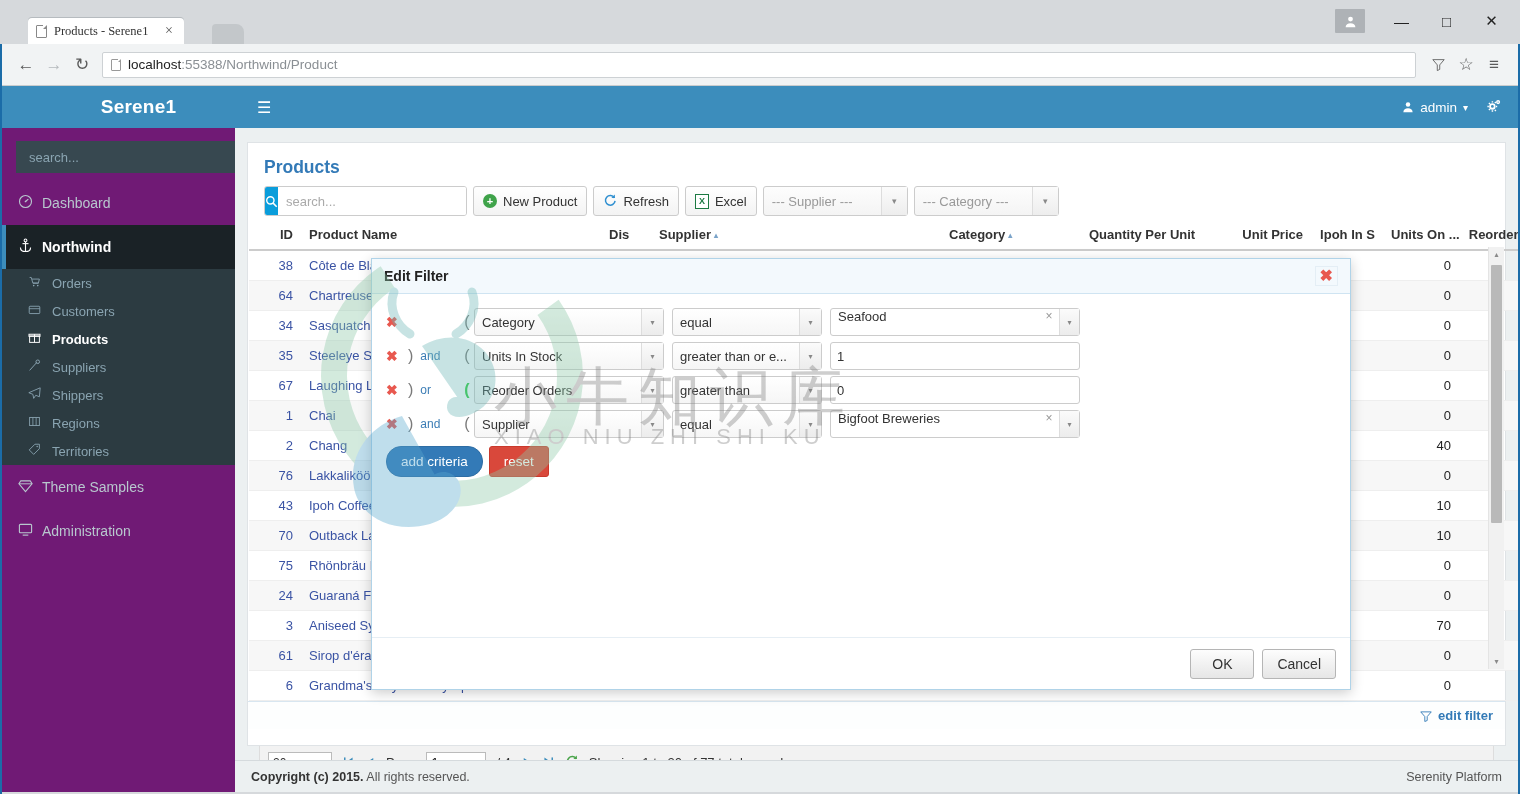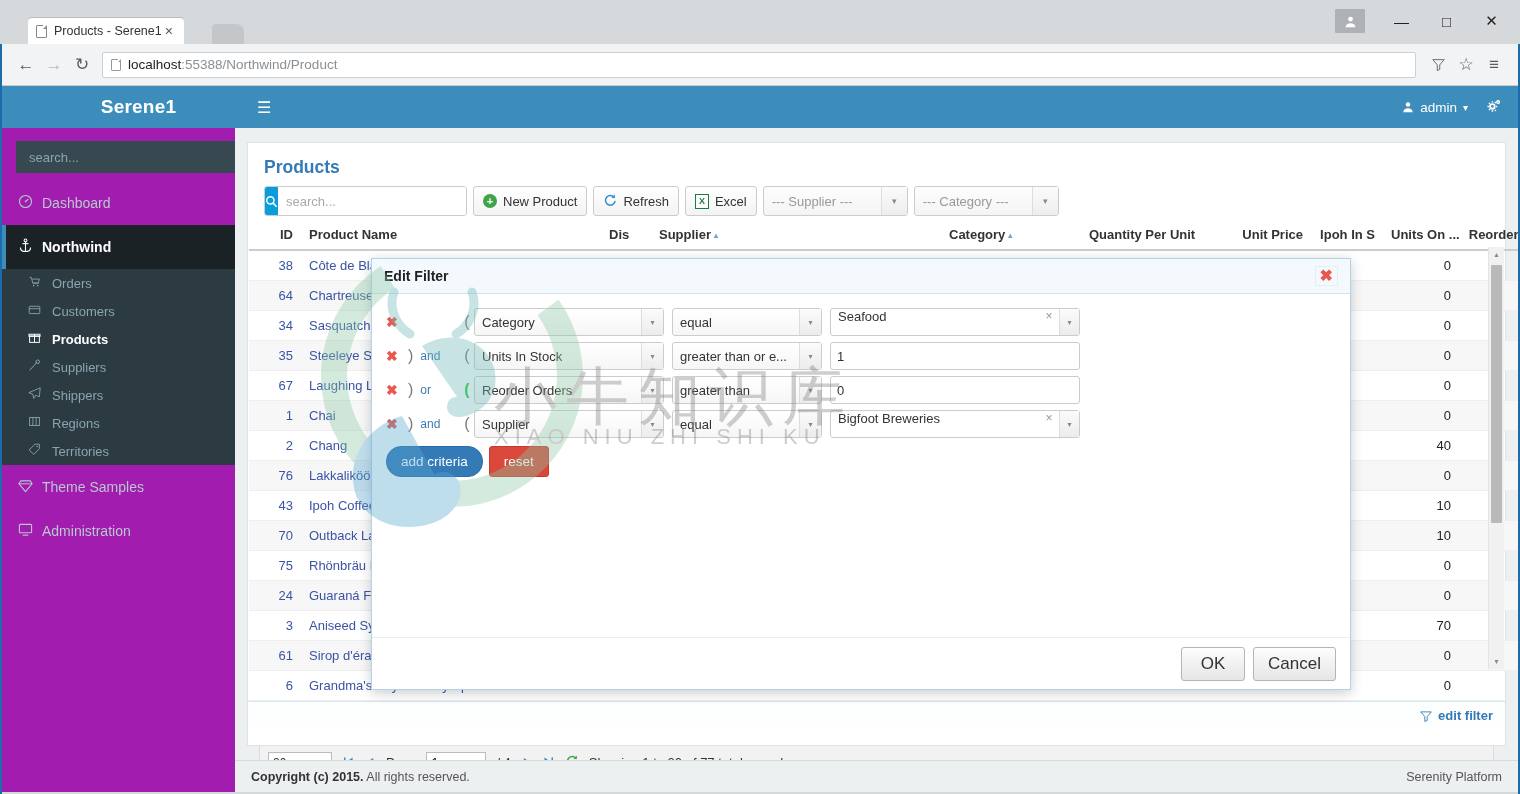--- a/index.html
+++ b/index.html
@@ -14,21 +14,21 @@
   #browser { width:1520px; height:794px; position:relative; background:#d6d9dc; }
   .chrome-top { height:44px; background:#d6d9dc; position:relative; border-bottom:0; }
   .chrome-frame-left, .chrome-frame-right {
     position:absolute; top:0; width:2px; height:794px; background:#1b6ca8;
   }
   .chrome-frame-left { left:0; } .chrome-frame-right { right:0; }
 
   .tab {
     position:absolute; left:28px; top:18px; width:156px; height:26px;
     background:#fff; border-radius:4px 4px 0 0; display:flex; align-items:center;
-    padding:0 8px; box-shadow:0 -1px 0 #b6bbbf;
+    padding:0 8px; box-shadow:0 -1px 0 #b6bbbf;font-family:Liberation Serif, serif;
   }
   .tab-favicon { width:11px; height:13px; border:1px solid #888; border-radius:1px; background:#fff;
     position:relative; flex:0 0 auto; }
   .tab-favicon:after{content:"";position:absolute;right:-1px;top:-1px;border-left:4px solid #fff;border-bottom:4px solid #888;width:0;height:0;}
   .tab-title { flex:1; font-size:12.5px; color:#333; margin-left:7px; white-space:nowrap;
     overflow:hidden; text-overflow:ellipsis; }
   .tab-close { color:#555; font-size:14px; line-height:1; cursor:pointer; padding:0 3px; }
   .tab-newtab { position:absolute; left:212px; top:24px; width:32px; height:20px;
     background:#c3c7ca; border-radius:4px 8px 0 0; }
 
@@ -47,21 +47,21 @@
     border-radius:2px; display:flex; align-items:center; padding:0 8px; }
   .url-favicon { width:10px; height:12px; border:1px solid #999; border-radius:1px; position:relative; margin-right:7px;}
   .url-favicon:after{content:"";position:absolute;right:-1px;top:-1px;border-left:3px solid #fff;border-bottom:3px solid #999;width:0;height:0;}
   .url-text { font-size:13.5px; color:#8a8f94; white-space:nowrap; }
   .url-text b { color:#222; font-weight:normal; }
   .omni-right { display:flex; align-items:center; }
 
   
   #app { position:absolute; left:2px; top:86px; right:2px; bottom:2px; background:#ecf0f1; overflow:hidden; }
 
-  .sidebar { position:absolute; left:0; top:0; width:273px; bottom:0; background:#a21caf; }
+  .sidebar { position:absolute; left:0; top:0; width:273px; bottom:0; background:#701a75; }
   .logo { height:42px; background:#3c8dbc; color:#fff; font-size:19px; font-weight:bold;
     display:flex; align-items:center; justify-content:center; letter-spacing:.2px; }
   .side-search { margin:13px 14px 8px 14px; height:32px; background:#374850; border:1px solid #374850;
     display:flex; align-items:center; padding:0 10px; }
   .side-search input { flex:1; background:transparent; border:0; outline:none; color:#b8c7ce; font-size:13px;
     font-family:"Liberation Sans", sans-serif; }
   .side-search input::placeholder { color:#8aa4b1; }
   .side-search .sicon { color:#b8c7ce; font-size:13px; }
 
   .nav-item { display:flex; align-items:center; height:44px; padding:0 12px 0 16px; color:#b8c7ce;
@@ -183,21 +183,21 @@
 
   .crit-buttons { display:flex; gap:6px; margin-top:8px; }
   .btn-primary { background:#337ab7; border:1px solid #2e6da4; color:#fff; font-size:13.5px;
     padding:7px 14px; border-radius:15px; cursor:pointer; }
   .btn-danger { background:#d9483b; border:1px solid #c9392c; color:#fff; font-size:13.5px;
     padding:7px 14px; border-radius:3px; cursor:pointer; }
 
   .modal-foot { height:52px; border-top:1px solid #e6eef4; display:flex; align-items:center;
     justify-content:flex-end; gap:8px; padding:0 14px; }
   .btn-grey { min-width:64px; text-align:center; background:linear-gradient(#fdfdfd,#e6e6e6);
-    border:1px solid #b5b5b5; border-radius:3px; font-size:17px; color:#333; padding:6px 14px; cursor:pointer; }
+    border:1px solid #b5b5b5; border-radius:3px; font-size:14px; color:#333; padding:6px 14px; cursor:pointer; }
 
   .watermark { position:absolute; left:0; top:0; width:100%; height:100%; pointer-events:none; z-index:45;
     opacity:.38; }
   .wm-text { position:absolute; font-family:"Liberation Sans", sans-serif; color:#7f7f7f; white-space:nowrap; }
 </style>
 </head>
 <body>
 
 <div id="browser">
   <div class="chrome-frame-left"></div>

